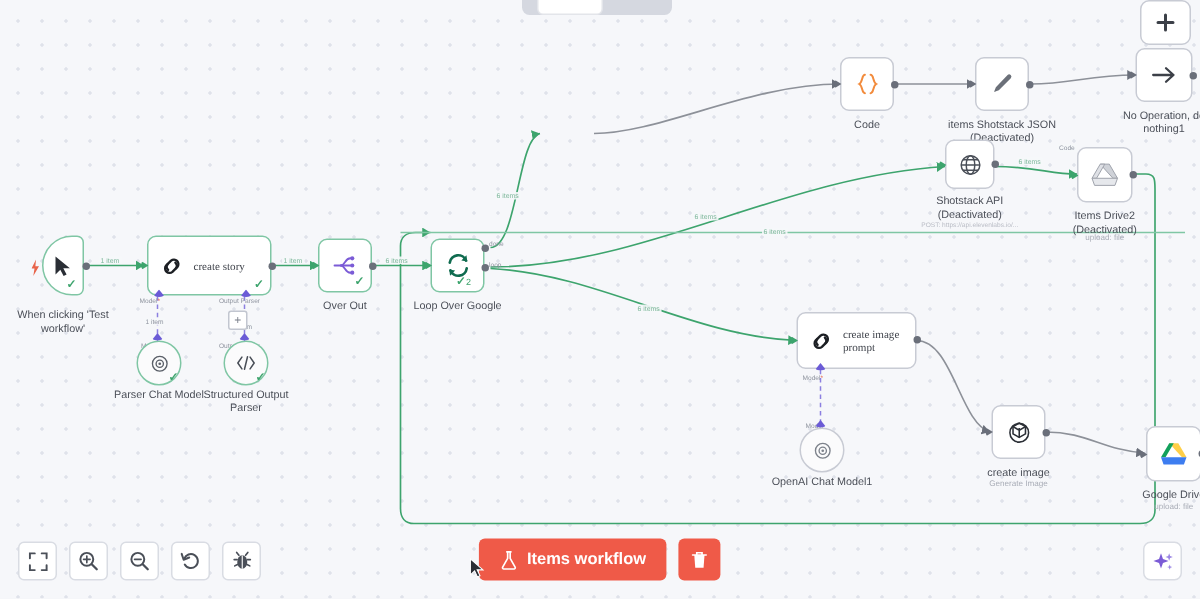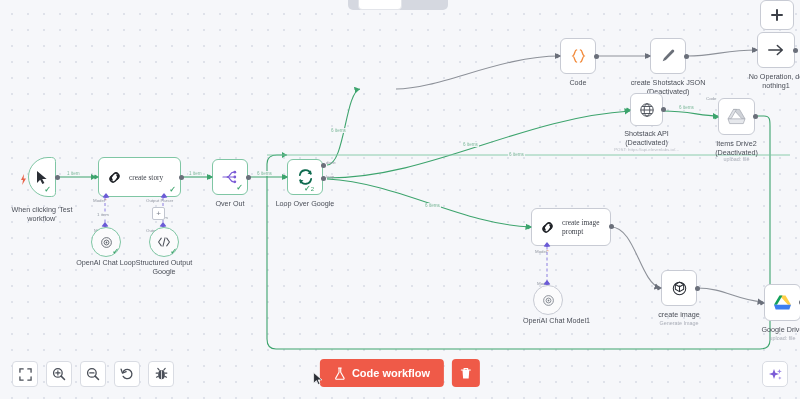--- a/index.html
+++ b/index.html
@@ -219,35 +219,35 @@
   <div class="node" style="left:91px;top:227px;">
     <div class="circ green" style="width:28px;height:28px;">
       <svg width="13" height="13" viewBox="0 0 16 16">
         <circle cx="8" cy="8" r="6" fill="none" stroke="#5a5f68" stroke-width="1.1"></circle>
         <circle cx="8" cy="8" r="3" fill="none" stroke="#5a5f68" stroke-width="1.1"></circle>
         <circle cx="8" cy="8" r="1.1" fill="#5a5f68"></circle>
       </svg>
       <span class="check" style="right:1px;bottom:0px;">✓</span>
     </div>
     <div class="port sub" style="left:10px;top:-5px;"></div>
-    <div class="nlabel" style="top: 31px; width: 80px; white-space: pre-line;">OpenAI Chat Loop</div>
+    <div class="nlabel" style="top: 31px; width: 80px; white-space: pre-line;">Parser Chat Model</div>
   </div>
 
   <div class="node" style="left:149px;top:227px;">
     <div class="circ green" style="width:28px;height:28px;">
       <svg width="14" height="12" viewBox="0 0 18 14">
         <path d="M5.5,2 L2,7 L5.5,12" stroke="#4a4f58" stroke-width="1.3" fill="none" stroke-linecap="round" stroke-linejoin="round"></path>
         <path d="M12.5,2 L16,7 L12.5,12" stroke="#4a4f58" stroke-width="1.3" fill="none" stroke-linecap="round" stroke-linejoin="round"></path>
         <path d="M10.3,1.6 L7.7,12.4" stroke="#4a4f58" stroke-width="1.3" stroke-linecap="round"></path>
       </svg>
       <span class="check" style="right:1px;bottom:0px;">✓</span>
     </div>
     <div class="port sub" style="left:10px;top:-5px;"></div>
     <div class="nlabel" style="top: 31px; width: 86px; white-space: pre-line;">Structured Output
-Google</div>
+Parser</div>
   </div>
 
   <div class="node" style="left:212px;top:159px;">
     <div class="nbox green" style="width:36px;height:36px;">
       <svg width="16" height="14" viewBox="0 0 18 16">
         <path d="M1,8 L6,8" stroke="#7b5bd6" stroke-width="1.4" stroke-linecap="round"></path>
         <path d="M6,8 C9,8 9,2.5 13,2.5" stroke="#7b5bd6" stroke-width="1.4" fill="none" stroke-linecap="round"></path>
         <path d="M6,8 L13,8" stroke="#7b5bd6" stroke-width="1.4" stroke-linecap="round"></path>
         <path d="M6,8 C9,8 9,13.5 13,13.5" stroke="#7b5bd6" stroke-width="1.4" fill="none" stroke-linecap="round"></path>
         <circle cx="14.5" cy="2.5" r="1.6" fill="#7b5bd6"></circle>
@@ -298,21 +298,21 @@
   </div>
 
   <div class="node" style="left:650px;top:38px;">
     <div class="nbox" style="width:36px;height:36px;">
       <svg width="16" height="16" viewBox="0 0 18 18">
         <path d="M13.2,2.2 a1.7,1.7 0 0 1 2.4,2.4 L6.6,13.6 L3,15 L4.4,11.4 Z" fill="#6b7079"></path>
       </svg>
     </div>
     <div class="port in grey" style="left:-4px;top:15px;"></div>
     <div class="port" style="left:34px;top:15.5px;"></div>
-    <div class="nlabel" style="top: 40px; width: 92px; white-space: pre-line;">create Shotstack JSON
+    <div class="nlabel" style="top: 40px; width: 92px; white-space: pre-line;">items Shotstack JSON
 (Deactivated)</div>
   </div>
   <div class="sublabel" style="left:705px;top:96px;">Code</div>
 
   <div class="node" style="left:760px;top:0px;">
     <div class="nbox" style="width:34px;height:30px;">
       <svg width="14" height="14" viewBox="0 0 14 14">
         <path d="M7,2 L7,12 M2,7 L12,7" stroke="#3c4048" stroke-width="2" stroke-linecap="round"></path>
       </svg>
     </div>
@@ -379,21 +379,21 @@
 
   <div class="node" style="left:533px;top:285px;">
     <div class="circ" style="width:28px;height:28px;">
       <svg width="13" height="13" viewBox="0 0 16 16">
         <circle cx="8" cy="8" r="6" fill="none" stroke="#7d828b" stroke-width="1.1"></circle>
         <circle cx="8" cy="8" r="3" fill="none" stroke="#7d828b" stroke-width="1.1"></circle>
         <circle cx="8" cy="8" r="1.1" fill="#7d828b"></circle>
       </svg>
     </div>
     <div class="port sub" style="left:10px;top:-5px;"></div>
-    <div class="nlabel" style="top: 31px; width: 84px; white-space: pre-line; text-align: right;">OpenAI Chat Model1</div>
+    <div class="nlabel" style="top: 31px; width: 84px; white-space: pre-line;">OpenAI Chat Model1</div>
   </div>
 
   <div class="node" style="left:661px;top:270px;">
     <div class="nbox" style="width:36px;height:36px;">
       <svg width="17" height="17" viewBox="0 0 18 18">
         <g fill="none" stroke="#2b2f36" stroke-width="1.1" stroke-linejoin="round">
           <path d="M9,2.2 L13.4,4.7 L13.4,9.8 L9,12.3 L4.6,9.8 L4.6,4.7 Z"></path>
           <path d="M9,5.7 L9,12.3 M4.6,4.7 L9,7.2 L13.4,4.7"></path>
           <circle cx="9" cy="9" r="6.6"></circle>
         </g>
@@ -461,21 +461,21 @@
         <path d="M7,3.6 L7,13" stroke="#fff" stroke-width="0.8"></path>
       </svg>
     </div>
   </div>
 
   <div id="center-toolbar">
     <div class="testbtn">
       <svg width="12" height="13" viewBox="0 0 13 14">
         <path d="M5,1 L8,1 M5.6,1 L5.6,5.6 L2,12 a0.9,0.9 0 0 0 0.8,1.3 L10.2,13.3 a0.9,0.9 0 0 0 0.8,-1.3 L7.4,5.6 L7.4,1" fill="none" stroke="#ffffff" stroke-width="1.2" stroke-linecap="round" stroke-linejoin="round"></path>
       </svg>
-      <span>Code workflow</span>
+      <span>Items workflow</span>
     </div>
     <div class="trashbtn">
       <svg width="12" height="13" viewBox="0 0 13 14">
         <path d="M1.6,3.2 L11.4,3.2 M4.6,3.2 L4.6,1.6 L8.4,1.6 L8.4,3.2" stroke="#fff" stroke-width="1.2" fill="none" stroke-linecap="round"></path>
         <path d="M2.8,3.2 L3.5,12.4 L9.5,12.4 L10.2,3.2 Z" fill="#fff"></path>
       </svg>
     </div>
   </div>
 
   <div id="right-toolbar">

